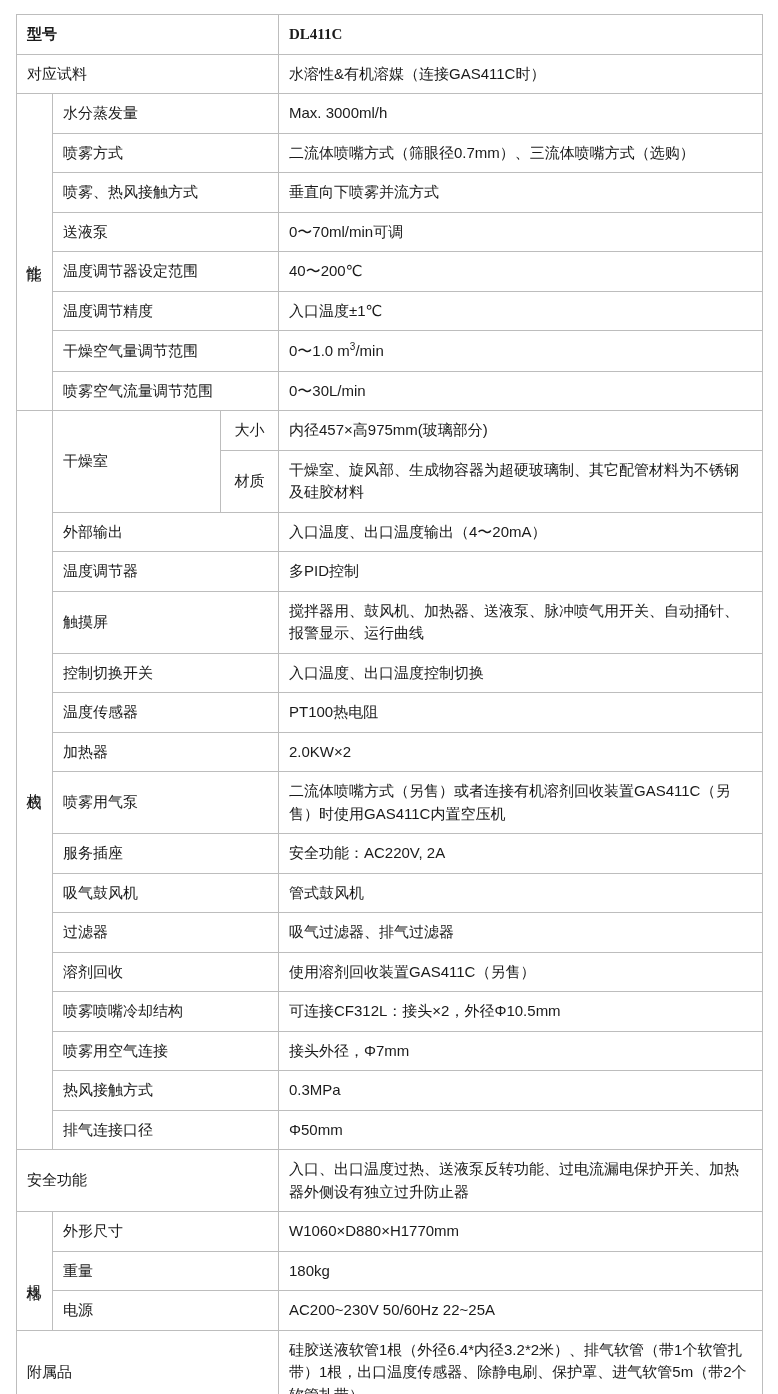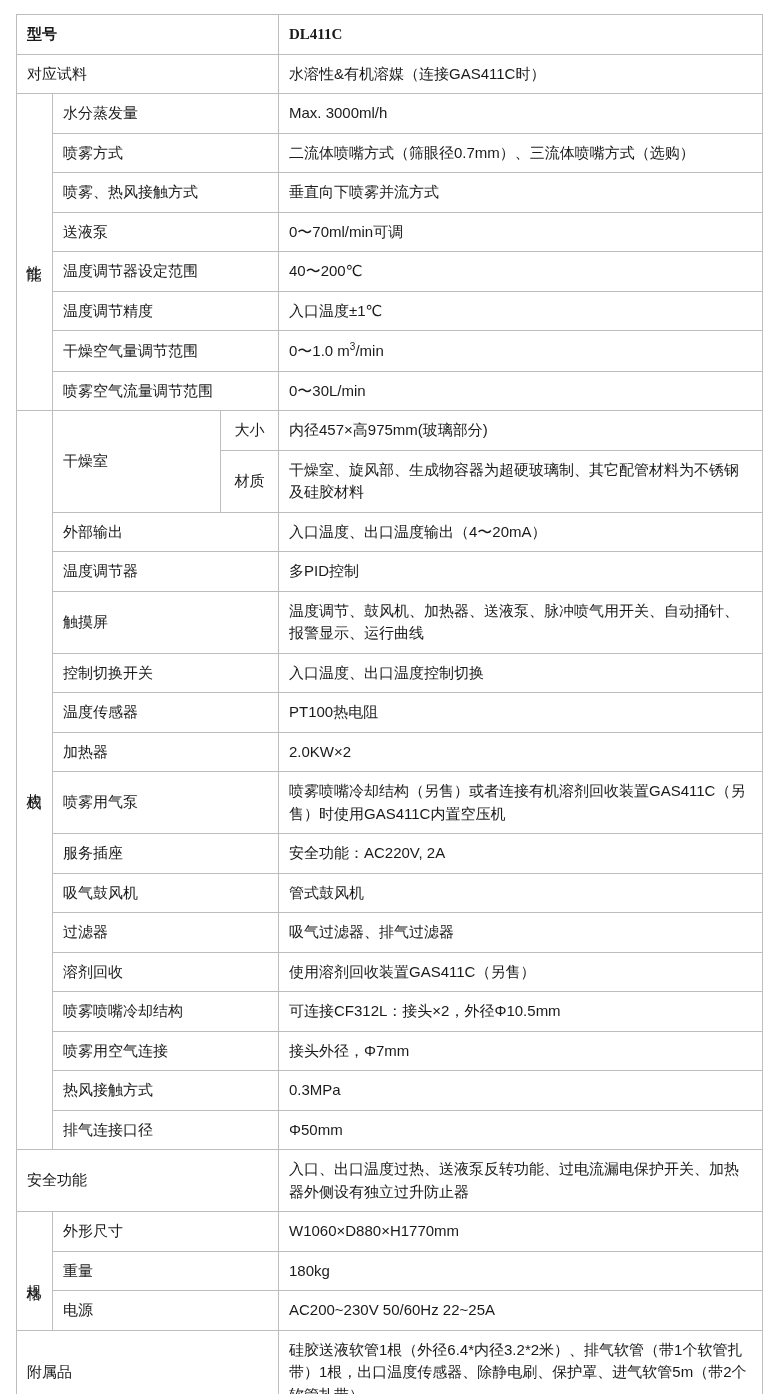--- a/index.html
+++ b/index.html
@@ -156,37 +156,37 @@
       <tr>
         <td class="rowlabel" colspan="2">外部输出</td>
         <td class="value">入口温度、出口温度输出（4〜20mA）</td>
       </tr>
       <tr>
         <td class="rowlabel" colspan="2">温度调节器</td>
         <td class="value">多PID控制</td>
       </tr>
       <tr>
         <td class="rowlabel" colspan="2">触摸屏</td>
-        <td class="value">温度调节、鼓风机、加热器、送液泵、脉冲喷气用开关、自动捅针、报警显示、运行曲线</td>
+        <td class="value">搅拌器用、鼓风机、加热器、送液泵、脉冲喷气用开关、自动捅针、报警显示、运行曲线</td>
       </tr>
       <tr>
         <td class="rowlabel" colspan="2">控制切换开关</td>
         <td class="value">入口温度、出口温度控制切换</td>
       </tr>
       <tr>
         <td class="rowlabel" colspan="2">温度传感器</td>
         <td class="value">PT100热电阻</td>
       </tr>
       <tr>
         <td class="rowlabel" colspan="2">加热器</td>
         <td class="value">2.0KW×2</td>
       </tr>
       <tr>
         <td class="rowlabel" colspan="2">喷雾用气泵</td>
-        <td class="value">喷雾喷嘴冷却结构（另售）或者连接有机溶剂回收装置GAS411C（另售）时使用GAS411C内置空压机</td>
+        <td class="value">二流体喷嘴方式（另售）或者连接有机溶剂回收装置GAS411C（另售）时使用GAS411C内置空压机</td>
       </tr>
       <tr>
         <td class="rowlabel" colspan="2">服务插座</td>
         <td class="value">安全功能：AC220V, 2A</td>
       </tr>
       <tr>
         <td class="rowlabel" colspan="2">吸气鼓风机</td>
         <td class="value">管式鼓风机</td>
       </tr>
       <tr>

